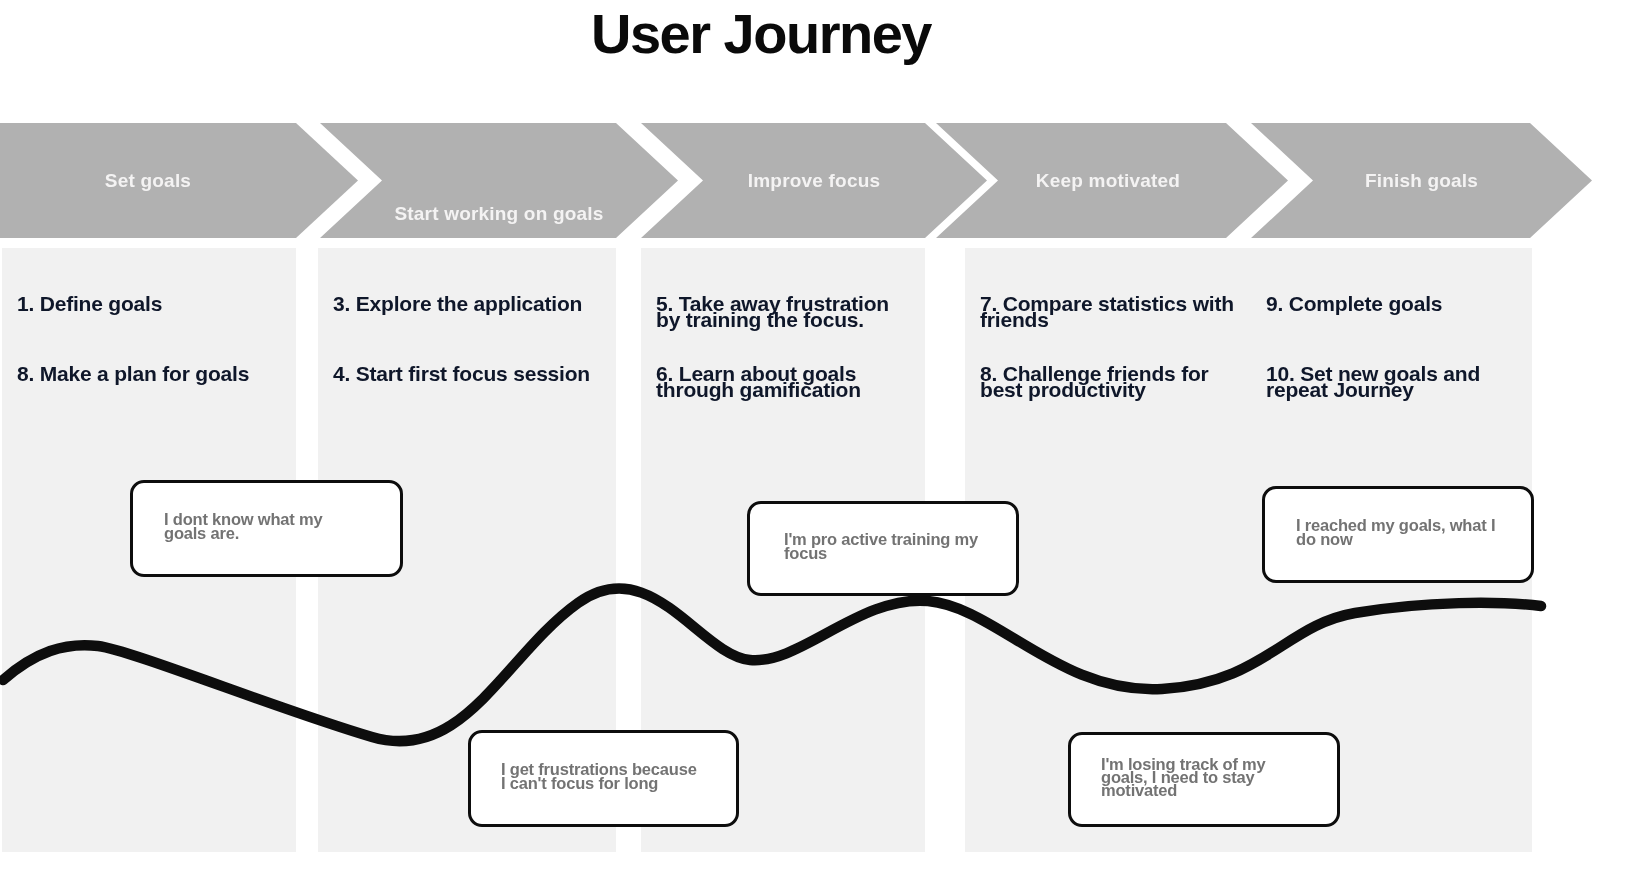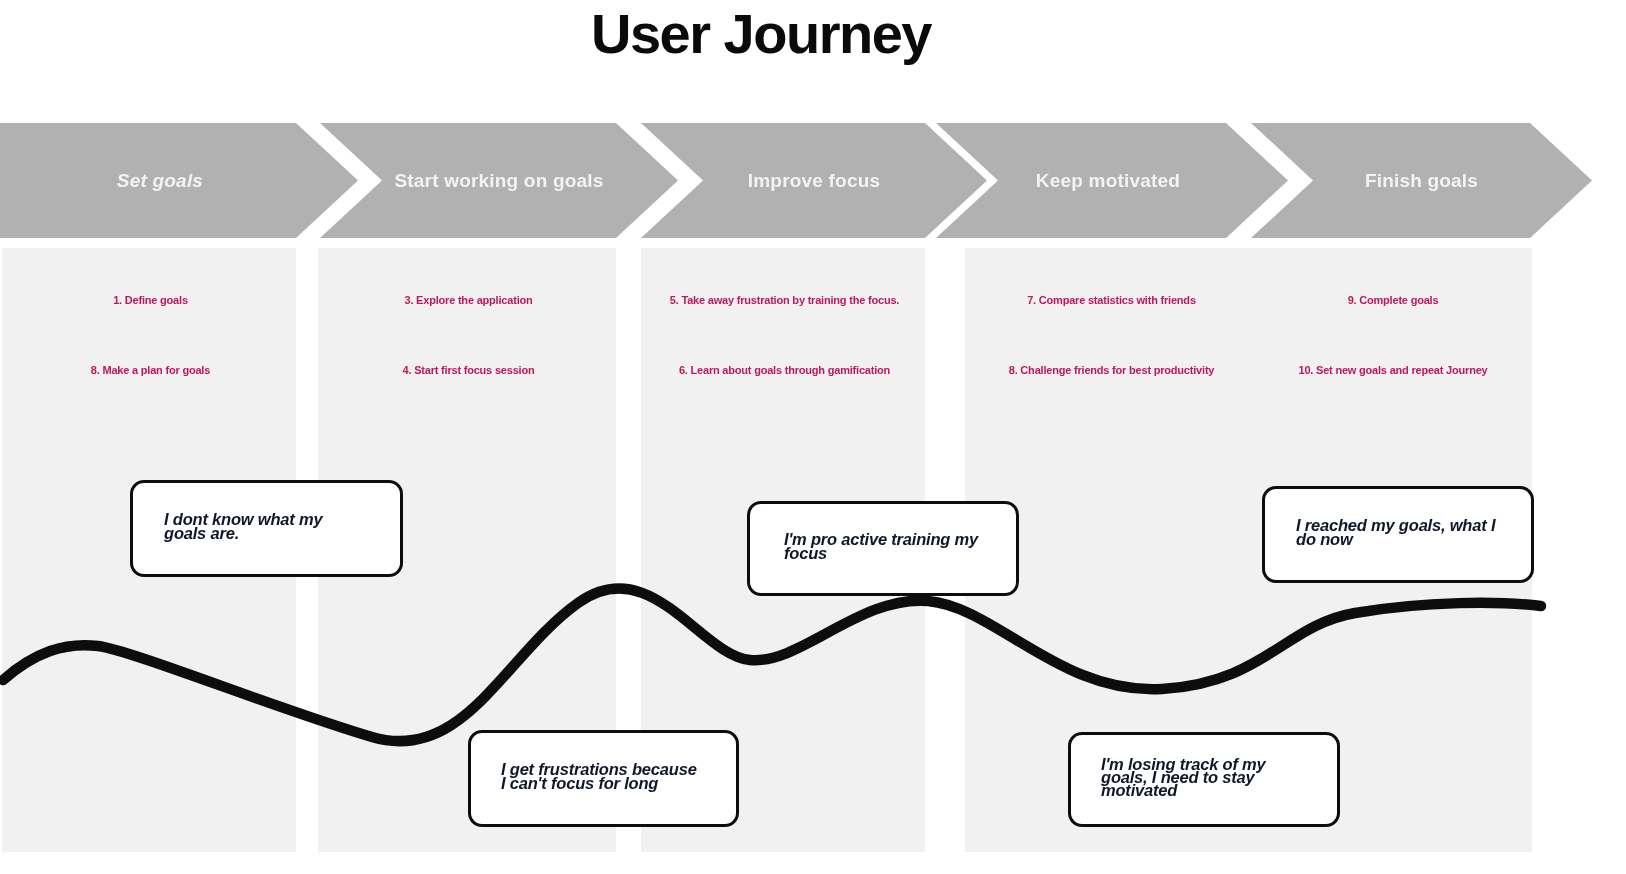--- a/index.html
+++ b/index.html
@@ -17,42 +17,41 @@
   .column {
     position:absolute; top:248px; height:604px; background:#f1f1f1; z-index:0;
   }
   .col-1 { left:2px;    width:294px; }
   .col-2 { left:318px;  width:298px; }
   .col-3 { left:641px;  width:284px; }
   .col-4 { left:965px;  width:290px; }
   .col-5 { left:1251px; width:281px; }
   .step {
     position:absolute; left:15px; right:12px;
-    font-size:11px; font-weight:bold; line-height:0.78; letter-spacing:-0.2px;
-    color:#be185d; z-index:2;text-align:center;
+    font-size:21px; font-weight:bold; line-height:0.78; letter-spacing:-0.2px;
+    color:#0f172a; z-index:2;
   }
   .step-1 { top:48px; }
   .step-2 { top:118px; }
   .stage-label {
     position:absolute; top:123px; height:115px; z-index:2;
     display:flex; align-items:center; justify-content:center;
     font-size:19px; font-weight:bold; color:#f4f3f3; letter-spacing:0.2px;
   }
-  .lab-1 { left:12px;      width:296px;font-style:italic; }
-  .lab-2 { left:320px;  width:358px; }
+  .lab-1 { left:0;      width:296px; }
+  .lab-2 { left:320px;  width:358px;margin-top:33px; }
   .lab-3 { left:641px;  width:346px; }
   .lab-4 { left:932px;  width:352px; }
   .lab-5 { left:1251px; width:341px; }
   .bubble {
     position:absolute; z-index:3; background:#ffffff;
     border:3px solid #0d0d0d; border-radius:14px;
     display:flex; align-items:center;
     font-size:16.5px; font-weight:bold; line-height:0.8; letter-spacing:-0.2px;
-    color:#0f172a;
-    font-style:italic;
+    color:#737373;
   }
   .bub-1 { left:130px;  top:480px; width:273px; height:97px; padding:0 36px 4px 31px; }
   .bub-2 { left:747px;  top:501px; width:272px; height:95px; padding:0 12px 4px 34px; }
   .bub-3 { left:1262px; top:478px; width:272px; height:97px; padding:0 19px 4px 31px;margin-top:8px; }
   .bub-4 { left:468px;  top:730px; width:271px; height:97px; padding:0 35px 4px 30px;justify-content:flex-end; }
   .bub-5 { left:1052px; top:732px; width:272px; height:95px; padding:0 33px 4px 30px;margin-left:16px; }
 </style>
 </head>
 <body>
 

